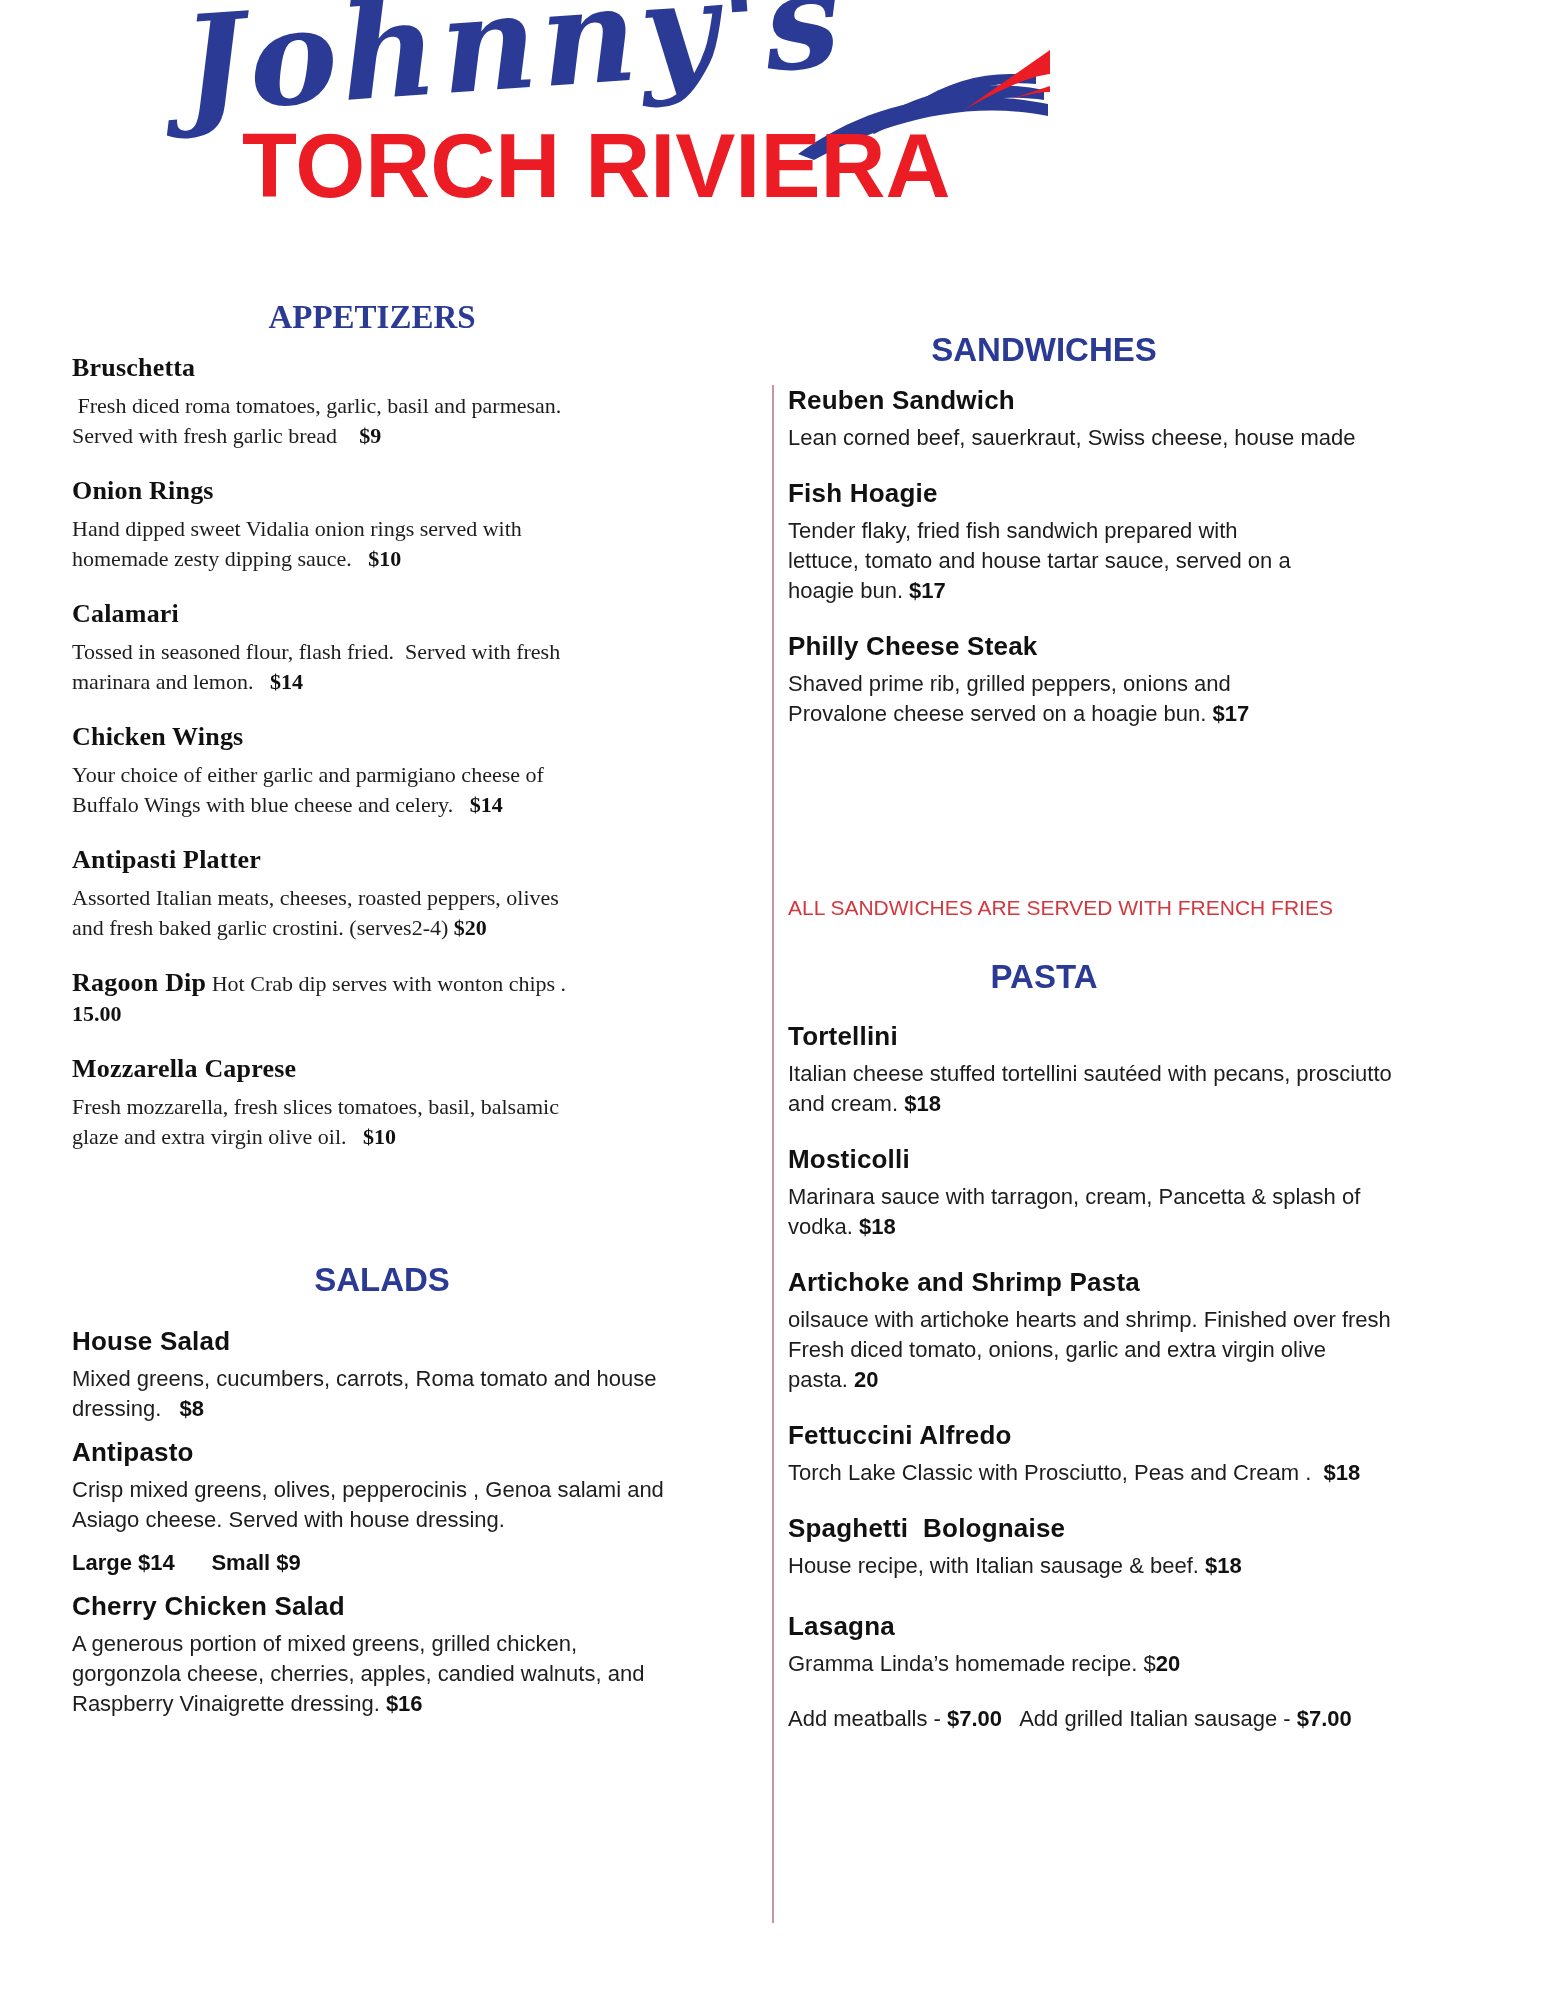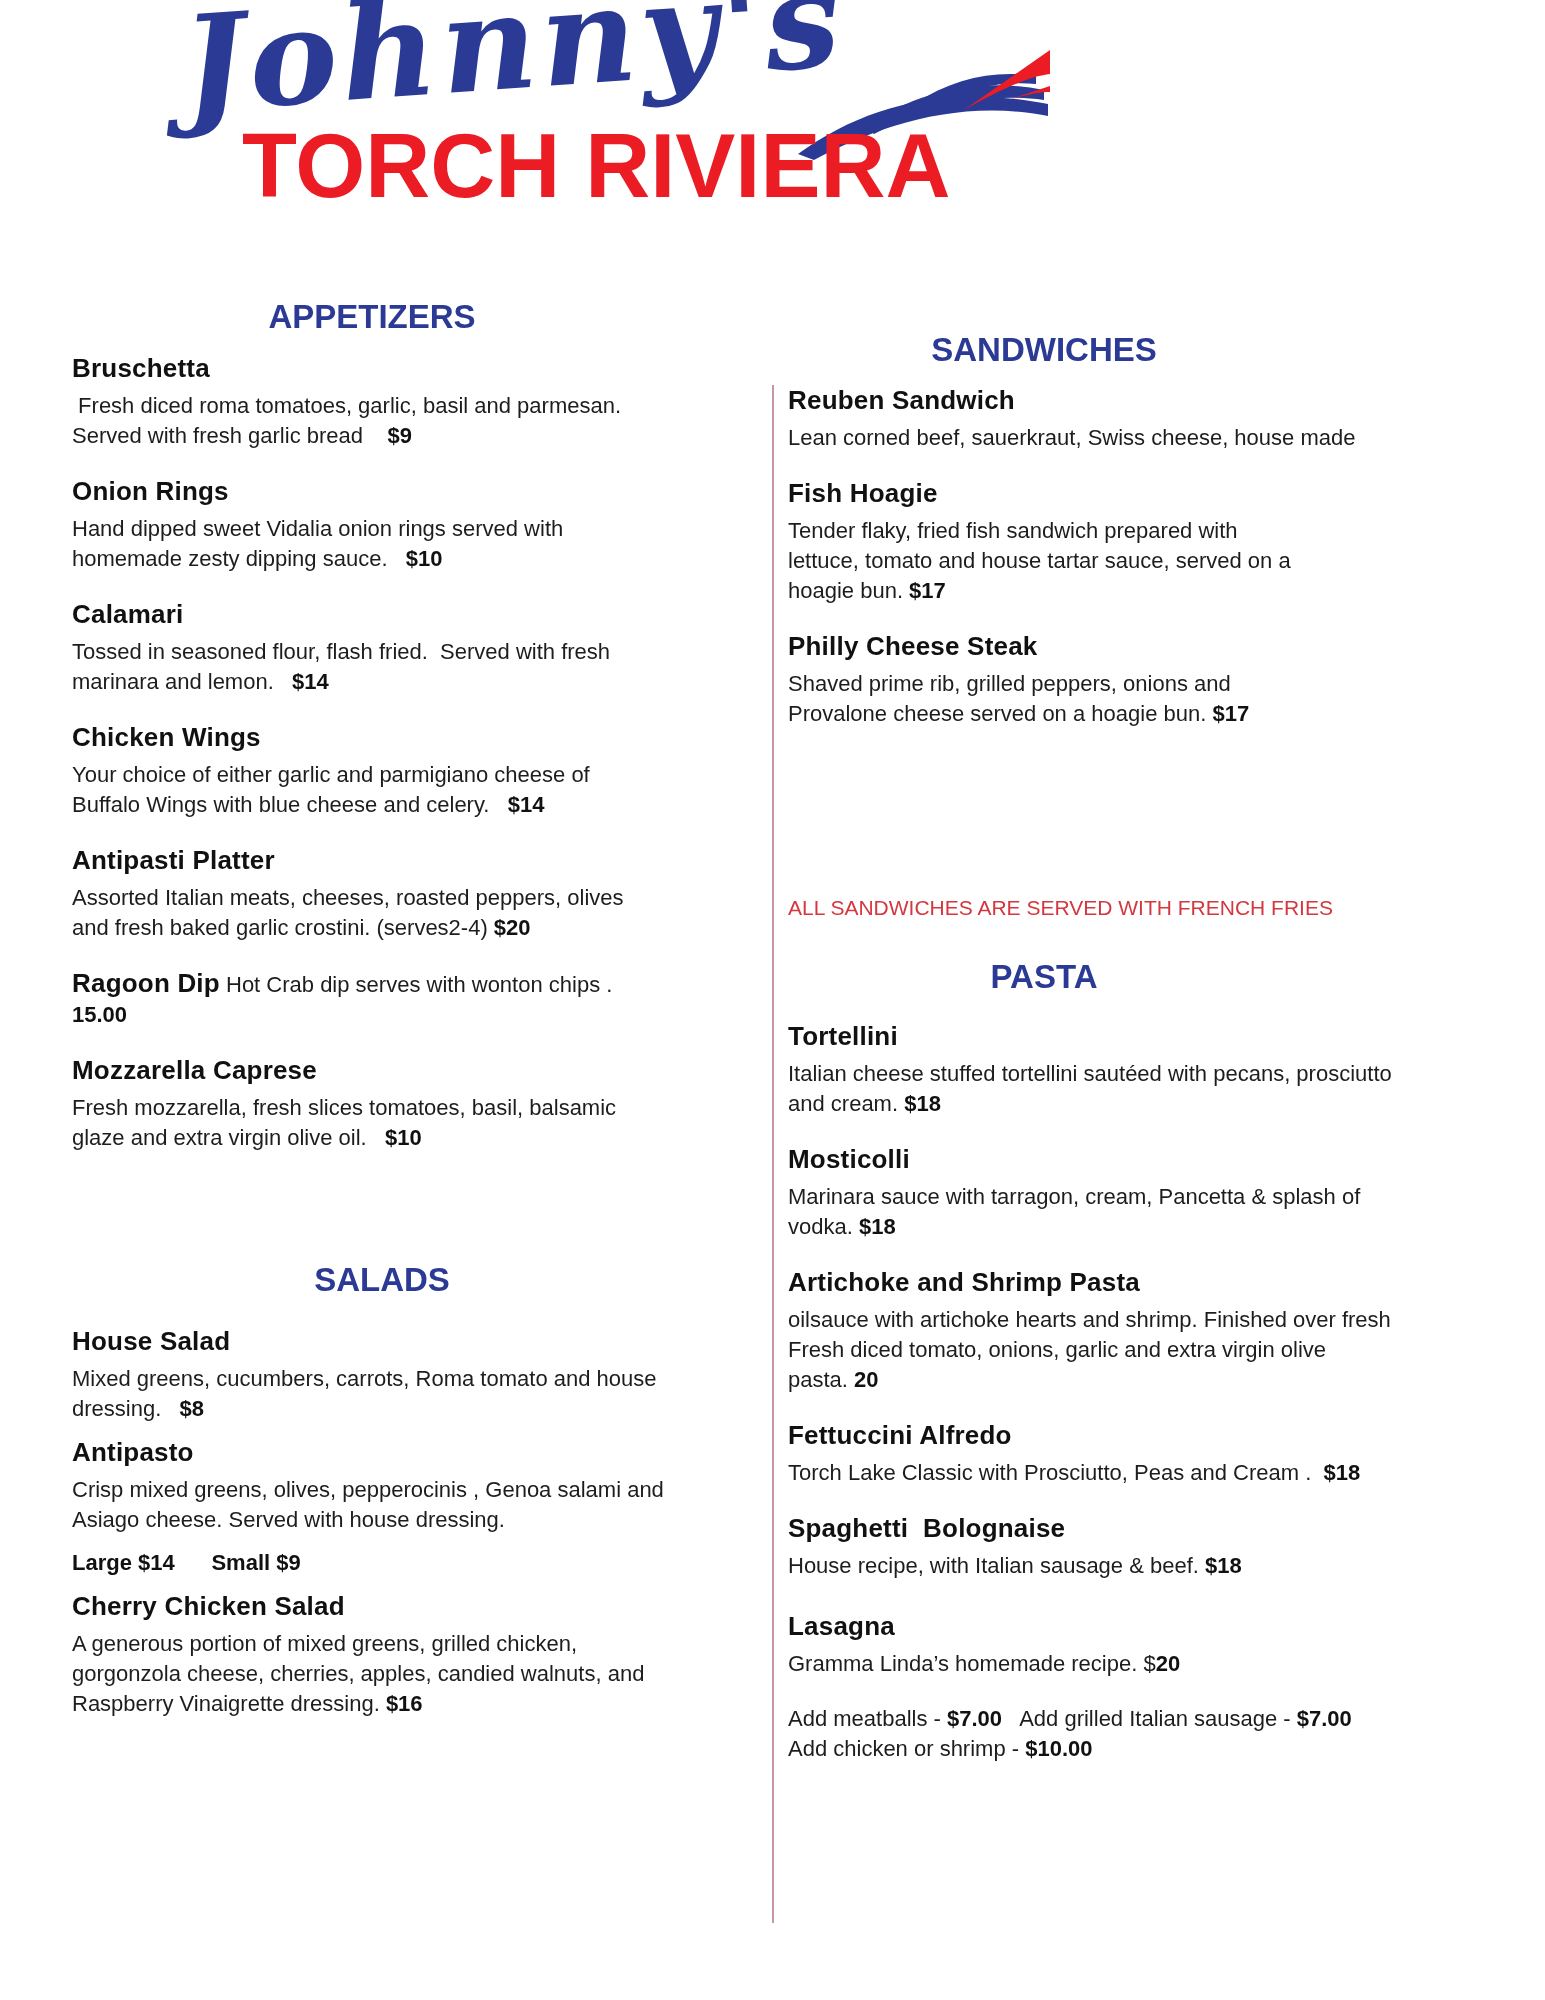--- a/index.html
+++ b/index.html
@@ -25,21 +25,21 @@
   .heading{
     font-size:33px;line-height:34px;font-weight:bold;color:#2b3a94;
     text-align:center;margin:0;
   }
   .item{margin-bottom:25px;}
   .name{font-size:26px;line-height:30px;font-weight:bold;color:#111;
         letter-spacing:0.2px;margin-bottom:8px;white-space:pre;}
   .name.inline{display:inline;margin:0;}
   .desc{font-size:22px;line-height:30px;white-space:pre;color:#1d1d1d;}
   .desc b{font-weight:700;color:#111;}
-  #appetizers{position:absolute;left:72px;top:300px;width:660px;}
+  #appetizers{position:absolute;left:72px;top:300px;width:660px;font-family:Liberation Serif, serif;}
   #appetizers .heading{width:600px;margin-bottom:19px;}
   #salads{position:absolute;left:72px;top:1263px;width:660px;}
   #salads .heading{width:620px;margin-bottom:29px;}
   #salads .list .item{margin-bottom:13px;}
   #salads .list .item:nth-child(5){margin-top:10px;}
   #sandwiches{position:absolute;left:788px;top:333px;width:720px;}
   #sandwiches .heading{width:512px;margin-bottom:18px;}
   #sandwich-notice{
     position:absolute;left:788px;top:896px;width:512px;text-align:center;
     font-size:21px;line-height:24px;color:#d4373d;white-space:nowrap;
@@ -186,15 +186,14 @@
         <div class="name">Spaghetti  Bolognaise</div>
         <div class="desc">House recipe, with Italian sausage &amp; beef. <b>$18</b></div>
       </div>
       <div class="item">
         <div class="name">Lasagna</div>
         <div class="desc">Gramma Linda’s homemade recipe. $<b>20</b></div>
       </div>
     </div>
   <div id="addons">
       <div class="desc">Add meatballs - <b>$7.00</b>   Add grilled Italian sausage - <b>$7.00</b></div>
-      <div class="desc">Add chicken or shrimp - <b>$10.00</b></div>
     </div>
 </div>
 
 </body></html>

